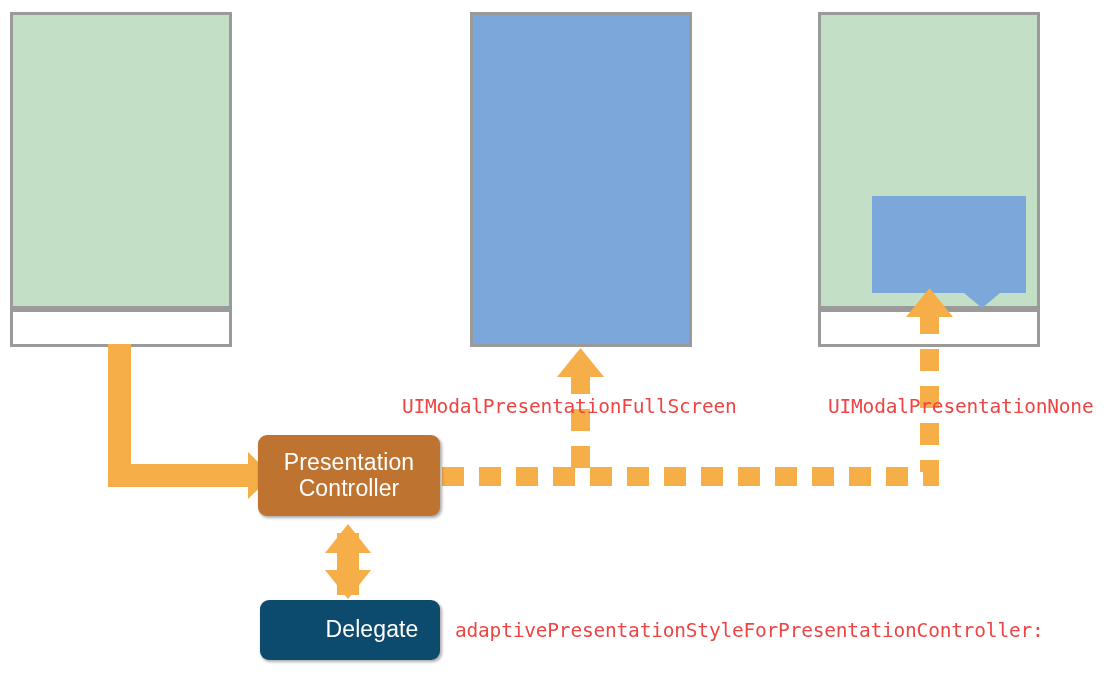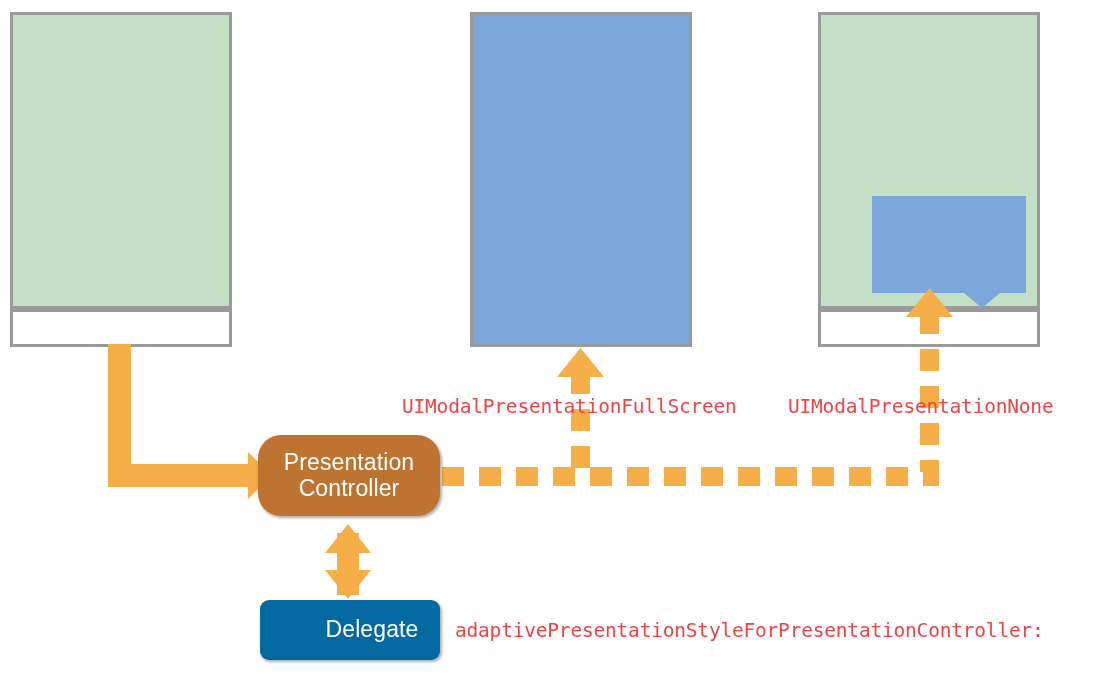--- a/index.html
+++ b/index.html
@@ -36,22 +36,22 @@
     display: flex;
     align-items: center;
     justify-content: center;
     text-align: center;
     color: #ffffff;
     line-height: 1.12;
     font-size: 23px;
     letter-spacing: .1px;
     box-shadow: 1.5px 2px 3px rgba(0,0,0,0.32);
   }
-  .node-brown { background: #be7430; border-radius: 23px; }
-  .node-blue  { background: #0369a1; padding-left: 44px; }
+  .node-brown { background: #be7430; }
+  .node-blue  { background: #0c4a6e; padding-left: 44px; }
 
   
   .code-label {
     position: absolute;
     font-family: "DejaVu Sans Mono", "Liberation Mono", monospace;
     font-size: 19.5px;
     color: #ef4444;
     white-space: nowrap;
     letter-spacing: -0.2px;
   }
@@ -133,17 +133,17 @@
       <span>Controller</span>
     </div>
   </div>
 
   <div class="node node-blue" style="left:260px; top:600px; width:180px; height:60px;">
     <span>Delegate</span>
   </div>
 
   <div class="code-label" style="left:402px; top:395px;">UIModalPresentationFullScreen</div>
 
-  <div class="code-label" style="left:788px; top:395px;">UIModalPresentationNone</div>
+  <div class="code-label" style="left:828px; top:395px;">UIModalPresentationNone</div>
 
   <div class="code-label" style="left:455px; top:619px;">adaptivePresentationStyleForPresentationController:</div>
 
 </div>
 
 </body></html>

